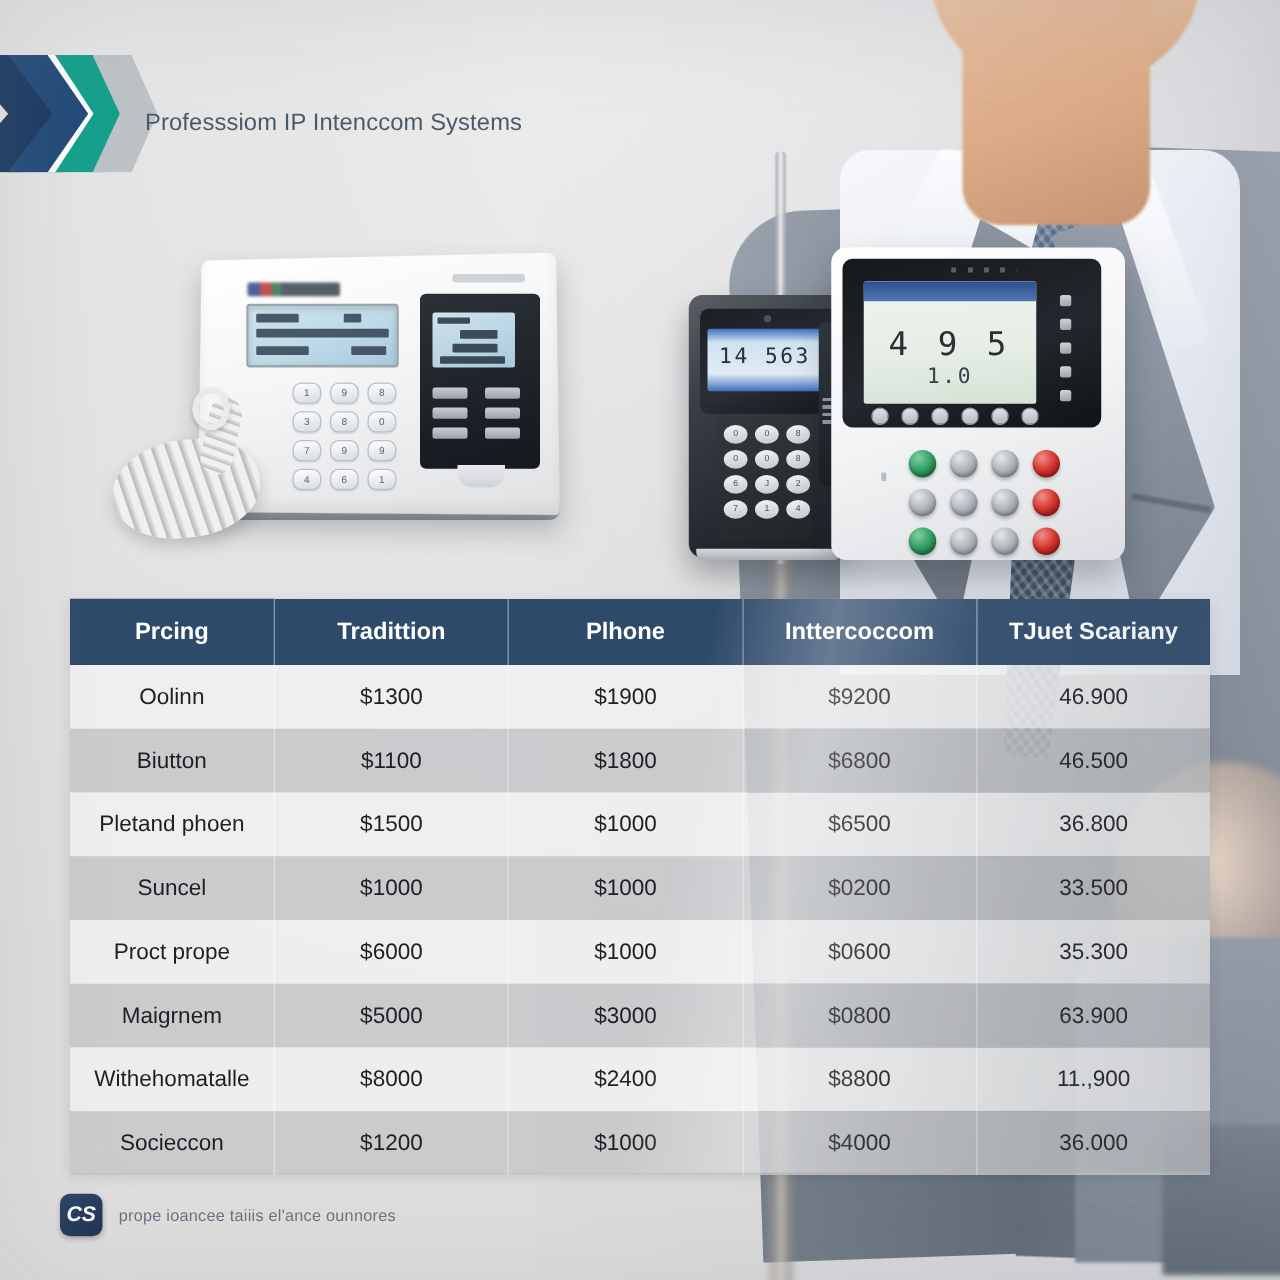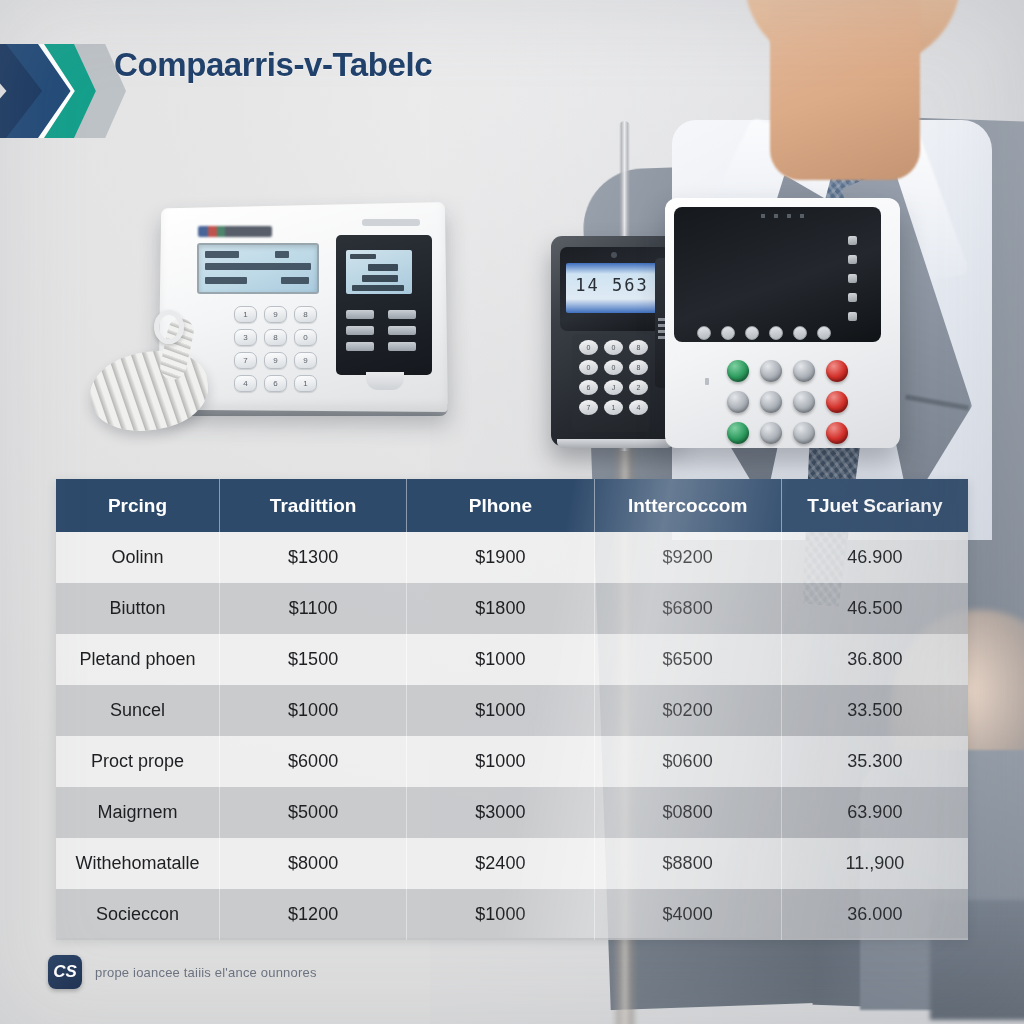--- a/index.html
+++ b/index.html
@@ -530,20 +530,25 @@
     <div class="dev2-base"></div>
   </div>
 
   <div class="dev3">
     <div class="dev3-edge"></div>
     <div class="dev3-edge-dots"></div>
     <div class="dev3-body"></div>
     <div class="dev3-glass"></div>
     <div class="dev3-dots"></div>
 
+    <div class="dev3-lcd">
+      <span class="lcd-top-bar"></span>
+      <span class="lcd-big">4 9 5</span>
+      <span class="lcd-sub">1.0</span>
+    </div>
 
     <div class="dev3-softkeys">
       <span class="dev3-sk"></span>
       <span class="dev3-sk"></span>
       <span class="dev3-sk"></span>
       <span class="dev3-sk"></span>
       <span class="dev3-sk"></span>
       <span class="dev3-sk"></span>
     </div>
 
@@ -574,21 +579,21 @@
   </div>
 
   <div class="header">
     <div class="chev-wrap">
       <span class="chev c1"></span>
       <span class="chev c2"></span>
       <span class="chev c3"></span>
       <span class="chev c4"></span>
       <span class="chev c5"></span>
     </div>
-    <div class="title">Compaarris-v-Tabelc</div>
+    <div class="subtitle">Professsiom IP Intenccom Systems</div>
   </div>
 
   <div class="table">
     <div class="trow thead">
       <div class="tcell c0">Prcing</div>
       <div class="tcell c1">Tradittion</div>
       <div class="tcell c2">Plhone</div>
       <div class="tcell c3">Inttercoccom</div>
       <div class="tcell c4">TJuet Scariany</div>
     </div>

